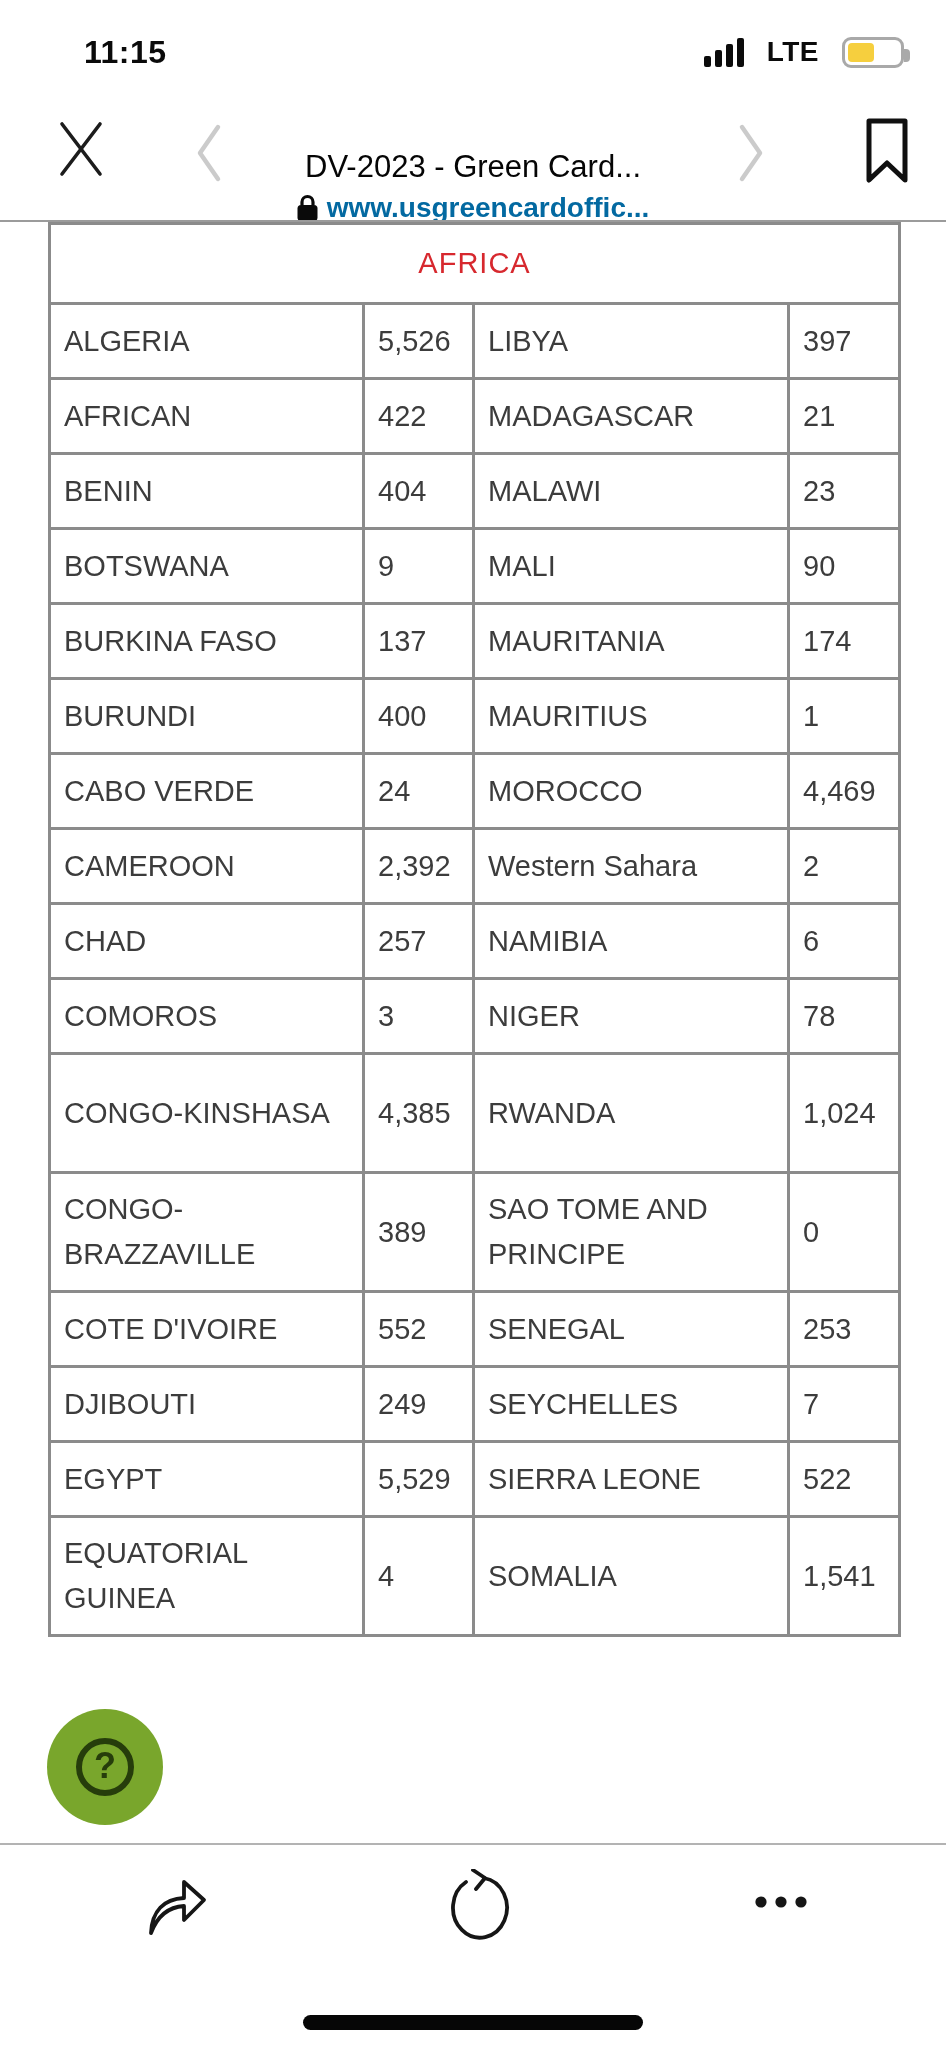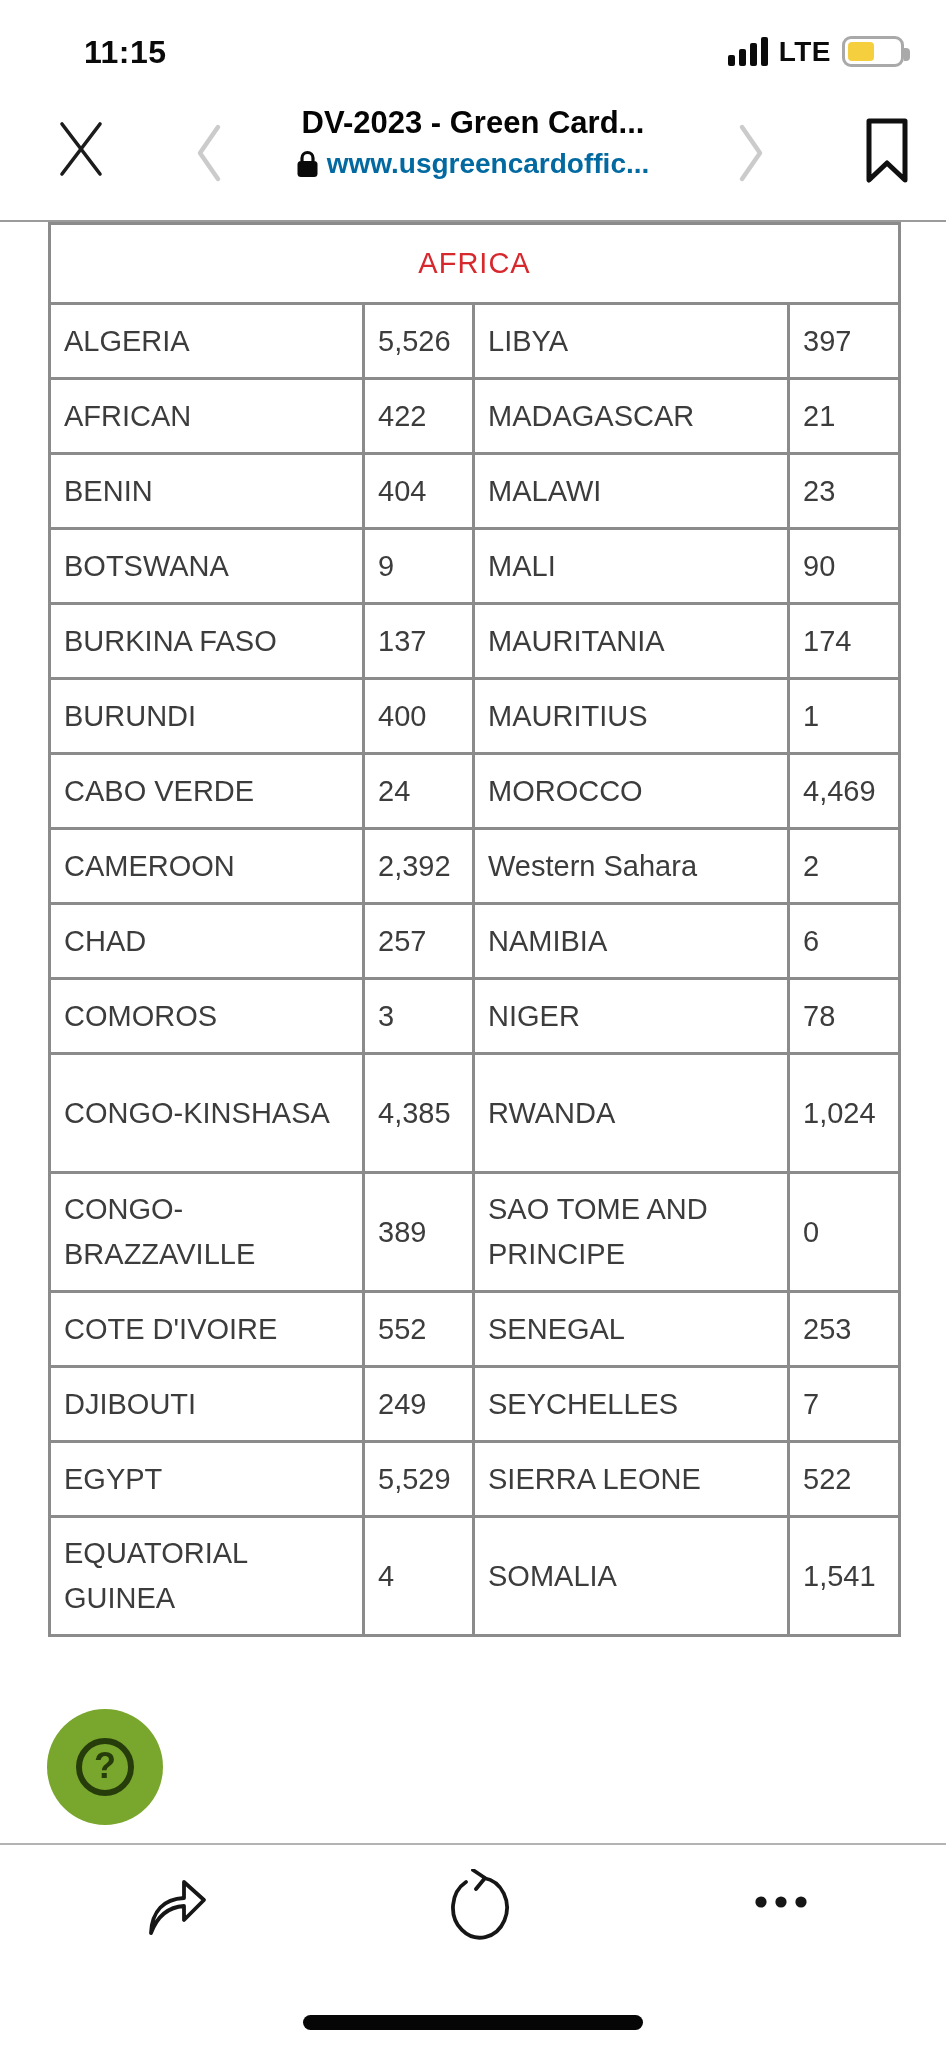--- a/index.html
+++ b/index.html
@@ -6,37 +6,37 @@
   html,body { background:#e9e9e9; }
   body { font-family:"Liberation Sans","DejaVu Sans",sans-serif; }
   .phone {
     position:relative; width:946px; height:2048px; margin:0 auto;
     background:#ffffff; overflow:hidden;
   }
 
   
   .status-bar { position:relative; height:95px; background:#fff; }
   .time { position:absolute; left:84px; top:34px; font-size:32px; font-weight:700; color:#0a0a0a; letter-spacing:.5px; }
-  .status-right { position:absolute; right:42px; top:36px; display:flex; gap:11px; }
+  .status-right { position:absolute; right:42px; top:36px; display:flex; align-items:center; gap:23px; }
   .signal { display:flex; align-items:flex-end; gap:4px; height:30px; }
   .signal .bar { width:7px; background:#0b0b0b; border-radius:2px; }
   .signal .b1{height:11px} .signal .b2{height:17px} .signal .b3{height:23px} .signal .b4{height:29px}
   .lte { font-size:28px; font-weight:700; color:#0b0b0b; letter-spacing:.5px; }
   .battery { position:relative; width:62px; height:31px; border:3px solid #a9a9a9; border-radius:9px; }
   .battery-fill { position:absolute; left:3px; top:3px; width:26px; height:19px; background:#f6cf3e; border-radius:4px; }
   .battery-nub { position:absolute; right:-9px; top:9px; width:6px; height:13px; background:#a9a9a9; border-radius:0 4px 4px 0; }
 
   
   .nav-bar { position:relative; height:125px; background:#fff; }
   .close-btn { position:absolute; left:50px; top:18px; width:62px; height:72px; display:flex; align-items:center; justify-content:center; }
   .chev { position:absolute; top:26px; }
   .chev-back { left:194px; }
   .chev-fwd { left:736px; }
   .nav-center { position:absolute; left:223px; width:500px; top:10px; display:flex; flex-direction:column; align-items:center; gap:7px; }
-  .nav-title { font-size:31px; font-weight:700; color:#050505; white-space:nowrap; }
+  .nav-title { font-size:31px; font-weight:400; color:#050505; white-space:nowrap;margin-top:44px; }
   .nav-url-row { display:flex; align-items:center; gap:9px; }
   .nav-url { font-size:28px; font-weight:600; color:#0369a1; white-space:nowrap; }
   .bookmark-btn { position:absolute; left:856px; top:14px; width:62px; height:84px; display:flex; align-items:center; justify-content:center; }
 
   
   .content { position:relative; height:1623px; background:#fff; border-top:2px solid #9b9b9b; overflow:hidden; }
   table.africa { margin-left:48px; width:850px; border-collapse:collapse; table-layout:fixed; }
   table.africa td { border:3px solid #8b8b8b; font-size:29px; color:#3c3c3c; padding:6px 13px; vertical-align:middle; line-height:1.55; overflow:hidden; }
   td.region-head { text-align:center; font-size:43px; letter-spacing:1px; font-weight:500; height:80px; border-bottom-width:4px; }
   tr.h1 td { height:75px; }

